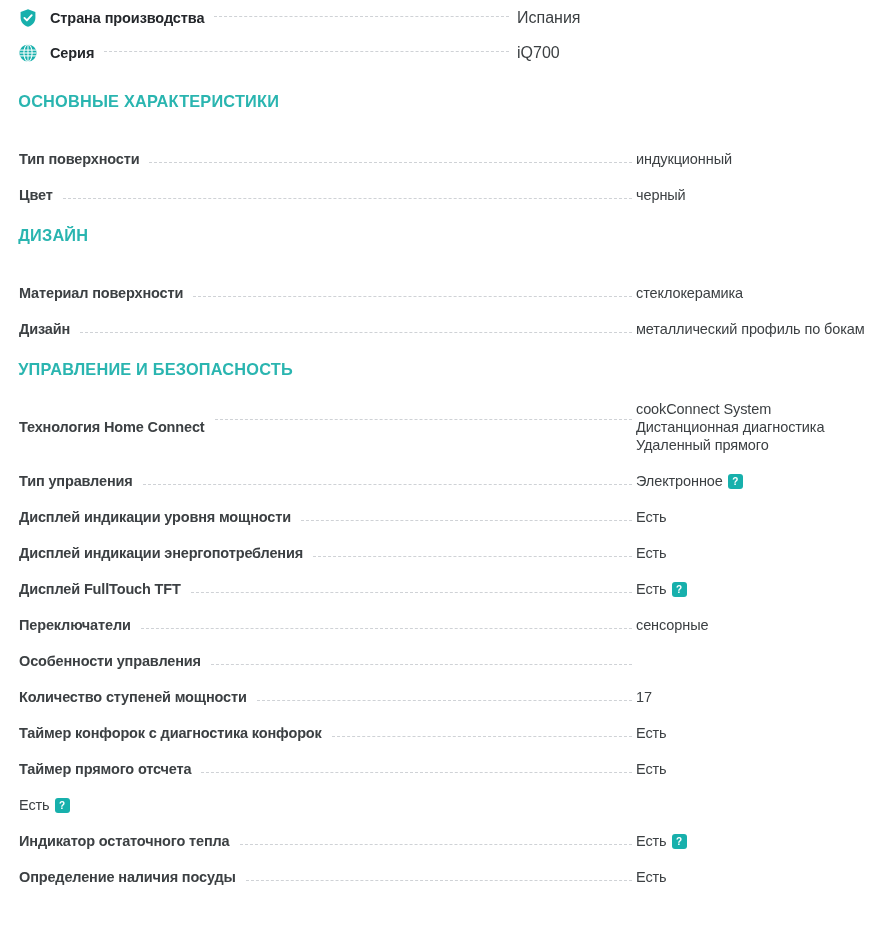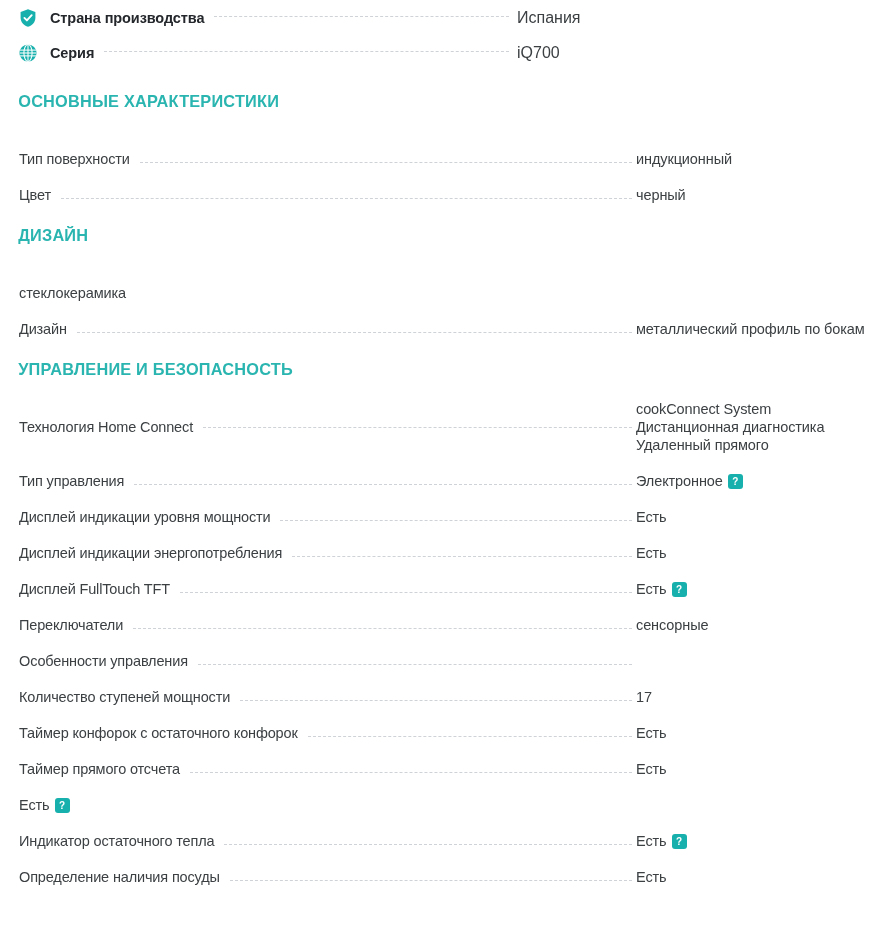--- a/index.html
+++ b/index.html
@@ -84,20 +84,21 @@
     align-items: flex-end;
     flex: 0 0 617px;
     width: 617px;
   }
   .spec-label {
     font-size: 14.5px;
     color: #3c4043;
     white-space: nowrap;
     line-height: 18px;
     letter-spacing: -0.15px;
+    font-weight: bold;
   }
   .spec-leader {
     flex: 1 1 auto;
     border-bottom: 1px dashed #cfd2d6;
     margin: 0 4px 5px 10px;
     height: 1px;
   }
   .spec-value {
     flex: 1 1 auto;
     font-size: 14.5px;
@@ -187,39 +188,43 @@
       <span class="spec-value"><span class="vtext">черный</span></span>
     </div>
   </div>
 
   <div class="gap-sec-top"></div>
   <div class="section-title">ДИЗАЙН</div>
   <div class="gap-after-title"></div>
 
   <div>
     <div class="spec-row">
+      <span class="spec-left">
+        <span class="spec-label">Материал поверхности</span>
+        <span class="spec-leader"></span>
+      </span>
       <span class="spec-value"><span class="vtext">стеклокерамика</span></span>
     </div>
     <div class="spec-row">
       <span class="spec-left">
         <span class="spec-label">Дизайн</span>
         <span class="spec-leader"></span>
       </span>
       <span class="spec-value"><span class="vtext">металлический профиль по бокам</span></span>
     </div>
   </div>
 
   <div class="gap-sec-top"></div>
   <div class="section-title">УПРАВЛЕНИЕ И БЕЗОПАСНОСТЬ</div>
   <div class="gap-after-title"></div>
 
   <div>
 
     <div class="spec-row row-tall">
-      <span class="spec-left" style="align-items:center;">
+      <span class="spec-left" style="align-items:flex-start;">
         <span class="spec-label">Технология Home Connect</span>
         <span class="spec-leader" style="margin-bottom:0;"></span>
       </span>
       <span class="spec-value">
         <span class="vline">cookConnect System</span>
         <span class="vline">Дистанционная диагностика</span>
         <span class="vline">Удаленный прямого</span>
       </span>
     </div>
 
@@ -273,21 +278,21 @@
     <div class="spec-row">
       <span class="spec-left">
         <span class="spec-label">Количество ступеней мощности</span>
         <span class="spec-leader"></span>
       </span>
       <span class="spec-value"><span class="vtext">17</span></span>
     </div>
 
     <div class="spec-row">
       <span class="spec-left">
-        <span class="spec-label">Таймер конфорок с остаточного конфорок</span>
+        <span class="spec-label">Таймер конфорок с диагностика конфорок</span>
         <span class="spec-leader"></span>
       </span>
       <span class="spec-value"><span class="vtext">Есть</span></span>
     </div>
 
     <div class="spec-row">
       <span class="spec-left">
         <span class="spec-label">Таймер прямого отсчета</span>
         <span class="spec-leader"></span>
       </span>

